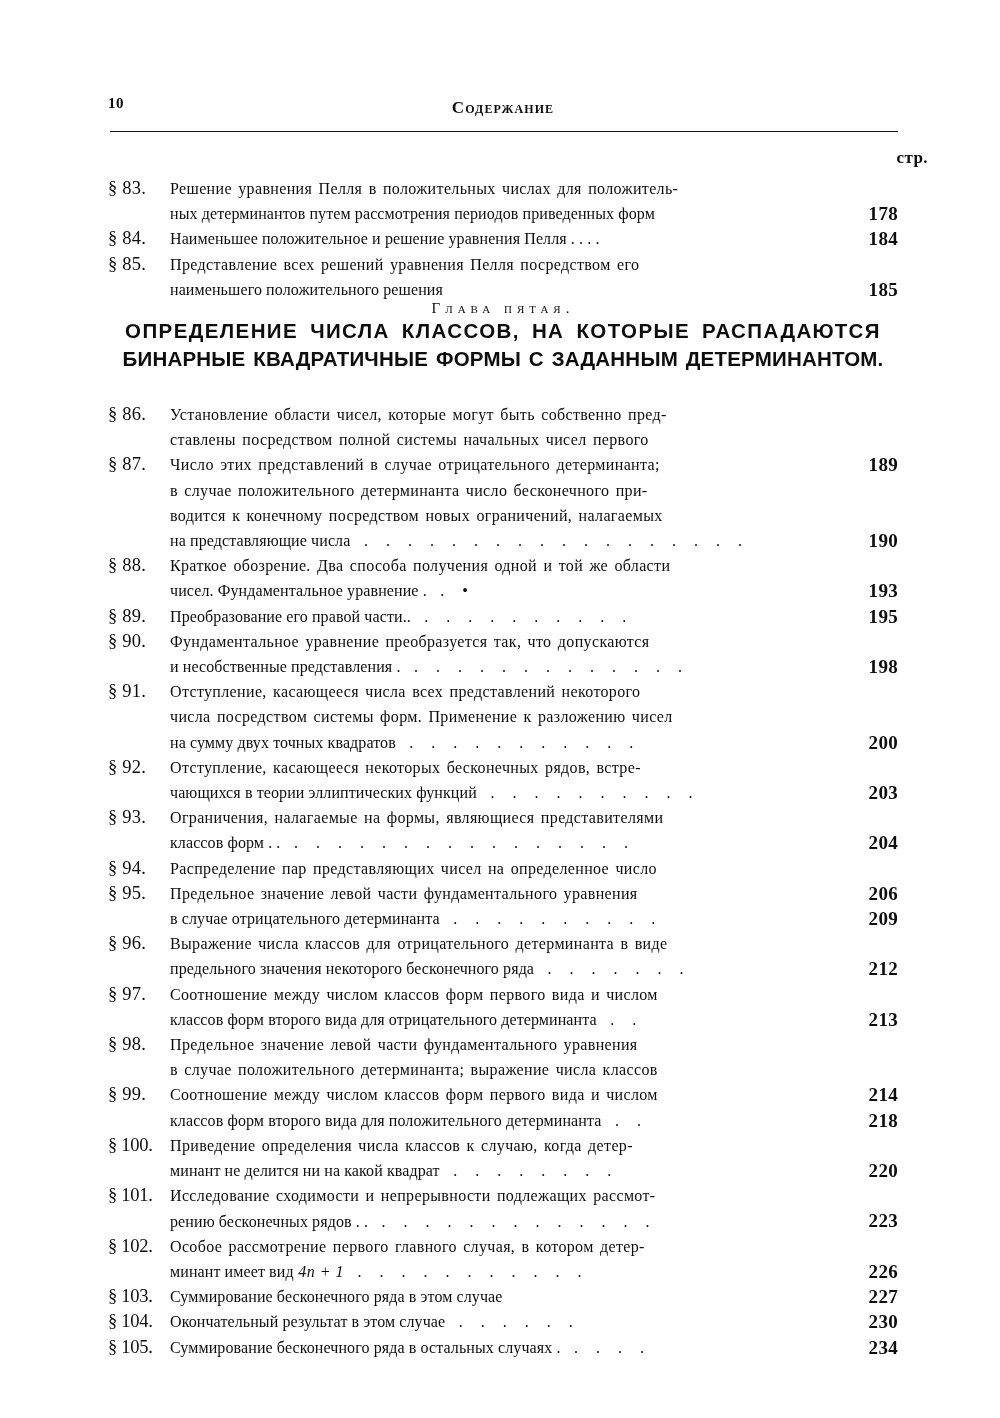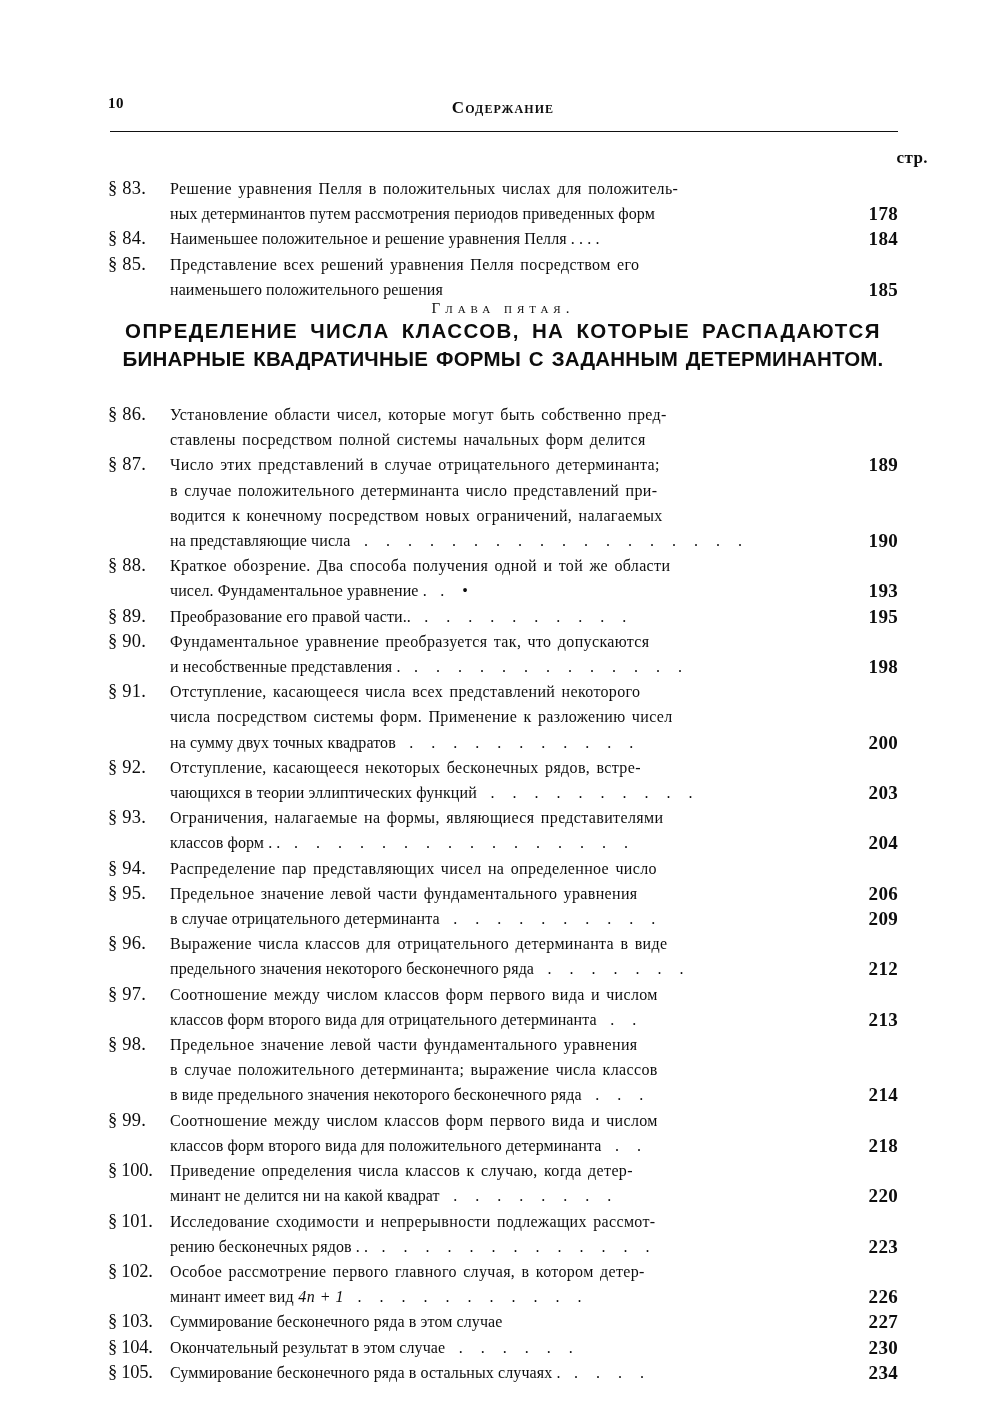--- a/index.html
+++ b/index.html
@@ -210,31 +210,31 @@
       <div class="l2">БИНАРНЫЕ КВАДРАТИЧНЫЕ ФОРМЫ С ЗАДАННЫМ ДЕТЕРМИНАНТОМ.</div>
     </div>
   </div>
 
   <div class="toc" id="toc-main" style="top:402px;">
       <div class="entry">
         <div class="entry-body">
           <div class="sec">§ 86.</div>
           <div class="lines">
             <div class="line just">Установление области чисел, которые могут быть собственно пред-</div>
-            <div class="line just">ставлены посредством полной системы начальных форм делится</div>
+            <div class="line just">ставлены посредством полной системы начальных чисел первого</div>
           </div>
         </div>
         <div class="pg" style="top: 50.4px;">189</div>
       </div>
       <div class="entry">
         <div class="entry-body">
           <div class="sec">§ 87.</div>
           <div class="lines">
             <div class="line just">Число этих представлений в случае отрицательного детерминанта;</div>
-            <div class="line just">в случае положительного детерминанта число представлений при-</div>
+            <div class="line just">в случае положительного детерминанта число бесконечного при-</div>
             <div class="line just">водится к конечному посредством новых ограничений, налагаемых</div>
             <div class="line">на представляющие числа<span class="leader"> . . . . . . . . . . . . . . . . . .</span></div>
           </div>
         </div>
         <div class="pg" style="top: 75.6px;">190</div>
       </div>
       <div class="entry">
         <div class="entry-body">
           <div class="sec">§ 88.</div>
           <div class="lines">
@@ -332,21 +332,20 @@
           </div>
         </div>
         <div class="pg" style="top: 25.2px;">213</div>
       </div>
       <div class="entry">
         <div class="entry-body">
           <div class="sec">§ 98.</div>
           <div class="lines">
             <div class="line just">Предельное значение левой части фундаментального  уравнения</div>
             <div class="line just">в случае положительного детерминанта; выражение числа классов</div>
-            <div class="line">в виде предельного значения некоторого бесконечного ряда<span class="leader"> . . .</span></div>
           </div>
         </div>
         <div class="pg" style="top: 50.4px;">214</div>
       </div>
       <div class="entry">
         <div class="entry-body">
           <div class="sec">§ 99.</div>
           <div class="lines">
             <div class="line just">Соотношение между числом классов форм первого вида и числом</div>
             <div class="line">классов форм второго вида для положительного детерминанта<span class="leader"> . .</span></div>

